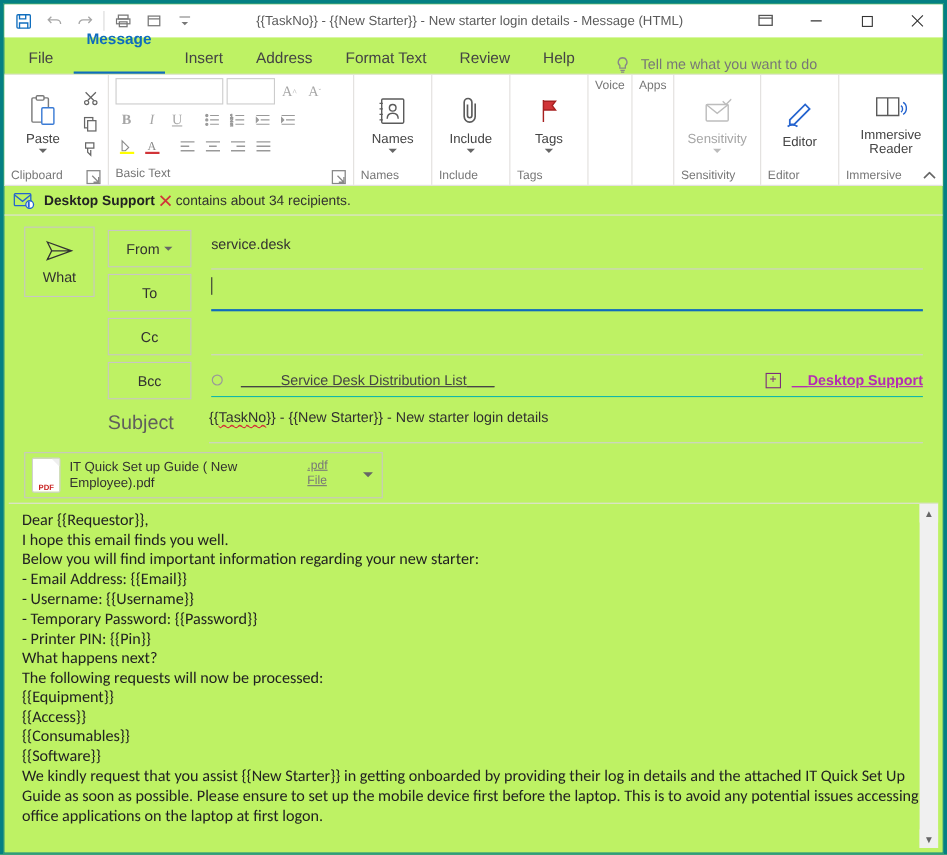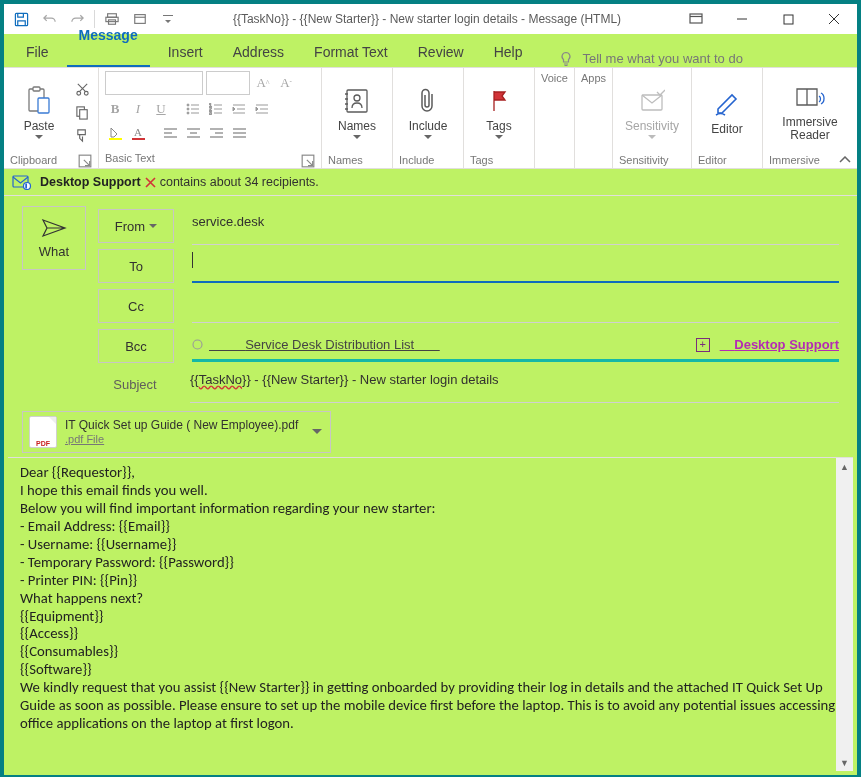--- a/index.html
+++ b/index.html
@@ -51,36 +51,36 @@
   .infobar .icn{margin-right:8px;}
   .infobar b{color:#222;}
 
   
   .compose{display:flex;padding:10px 18px 4px 18px;gap:12px;}
   .sendcol{display:flex;flex-direction:column;align-items:center;}
   .sendbtn{width:62px;height:62px;border:1px solid #c8c6c4;display:flex;flex-direction:column;align-items:center;justify-content:center;gap:6px;cursor:pointer;font-size:13px;}
   .fields{flex:1;display:flex;flex-direction:column;}
   .frow{display:flex;align-items:center;min-height:40px;}
   .fbtn{width:74px;height:32px;border:1px solid #c8c6c4;display:flex;align-items:center;justify-content:center;gap:4px;font-size:13px;cursor:pointer;margin-right:18px;}
-  .flabel{width:74px;text-align:center;font-size:13px;color:#605e5c;margin-right:18px;}
+  .flabel{width:74px;font-size:18px;color:#605e5c;margin-right:18px;}
   .finput{flex:1;border:none;border-bottom:1px solid #d0d0d0;height:28px;font-size:13px;outline:none;padding:2px 0;}
   .finput.active{border-bottom:2px solid var(--tb-blue);}
-  .bcc-content{flex:1;display:flex;align-items:center;border-bottom:3px solid #14b8a6;height:28px;gap:6px;}
+  .bcc-content{flex:1;display:flex;align-items:center;border-bottom:1px solid #14b8a6;height:28px;gap:16px;}
   .recip{color:#444;text-decoration:underline;font-size:13px;}
   .recip-pre{white-space:pre;text-decoration:underline;}
   .bcc-right{margin-left:auto;display:flex;align-items:center;gap:10px;}
   .bcc-right a{color:var(--link);text-decoration:underline;font-weight:600;font-size:13px;}
   .expand-btn{color:#7b2d7b;font-size:11px;border:1px solid #7b2d7b;width:12px;height:12px;display:flex;align-items:center;justify-content:center;line-height:1;}
   .cursor{display:inline-block;width:1px;height:16px;background:#333;vertical-align:middle;}
   .red-squiggle{text-decoration:underline wavy #d13438;}
 
   
   .attachwrap{padding:4px 18px 2px;}
   .attachment{display:inline-flex;align-items:center;border:1px solid #c8c6c4;padding:4px 8px 4px 6px;gap:8px;max-width:310px;}
-  .attachment .meta{display:flex;flex-direction:column;font-size:12px;line-height:1.25;}
+  .attachment .meta{display:flex;flex-direction:row;font-size:12px;line-height:1.25;}
   .attachment .meta .sub{color:#777;font-size:11px;text-decoration:underline;}
   .pdf-ic{width:26px;height:30px;border:1px solid #d0d0d0;border-radius:2px;display:flex;align-items:flex-end;justify-content:center;font-size:7px;font-weight:700;color:#c8201f;background:linear-gradient(#fff,#fff);position:relative;}
   .pdf-ic::before{content:"";position:absolute;top:0;right:0;border-left:7px solid transparent;border-top:7px solid #eee;}
 
   
   .bodyarea{flex:1;margin:2px 4px 4px 4px;border-top:1px solid var(--border);position:relative;overflow:hidden;}
   .bodytext{padding:6px 12px;font-size:14.7px;line-height:1.22;font-family:Calibri,Arial,sans-serif;color:#222;height:100%;overflow:hidden;}
   .bodytext p{margin:0;}
   .scrollbar{position:absolute;right:0;top:0;bottom:0;width:17px;background:#f0f0f0;display:flex;flex-direction:column;}
   .sc-btn{height:17px;display:flex;align-items:center;justify-content:center;background:#f0f0f0;color:#666;font-size:9px;}
@@ -519,20 +519,21 @@
       <p>Dear {{Requestor}},</p>
       <p></p>
       <p>I hope this email finds you well.</p>
       <p>Below you will find important information regarding your new starter:</p>
       <p>- Email Address: {{Email}}</p>
       <p>- Username: {{Username}}</p>
       <p>- Temporary Password:  {{Password}}</p>
       <p>- Printer PIN:   {{Pin}}</p>
       <p></p>
       <p>What happens next?</p>
+      <p>The following requests will now be processed:</p>
       <p>{{Equipment}}</p>
       <p>{{Access}}</p>
       <p>{{Consumables}}</p>
       <p>{{Software}}</p>
       <p>We kindly request that you assist {{New Starter}} in getting onboarded by providing their log in details and the attached IT Quick Set Up Guide as soon as possible. Please ensure to set up the mobile device first before the laptop. This is to avoid any potential issues accessing office applications on the laptop at first logon.</p>
     </div>
     <div class="scrollbar">
       <div class="sc-btn">▲</div>
       <div class="sc-track"></div>
       <div class="sc-btn">▼</div>

